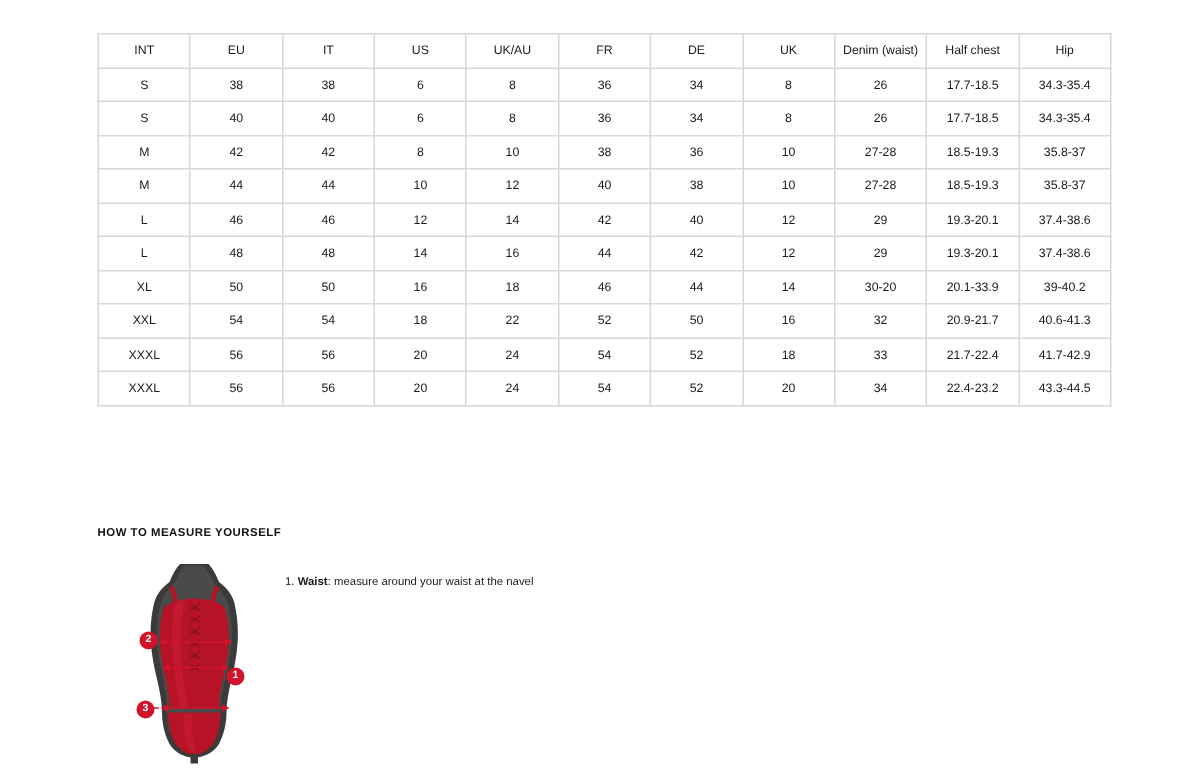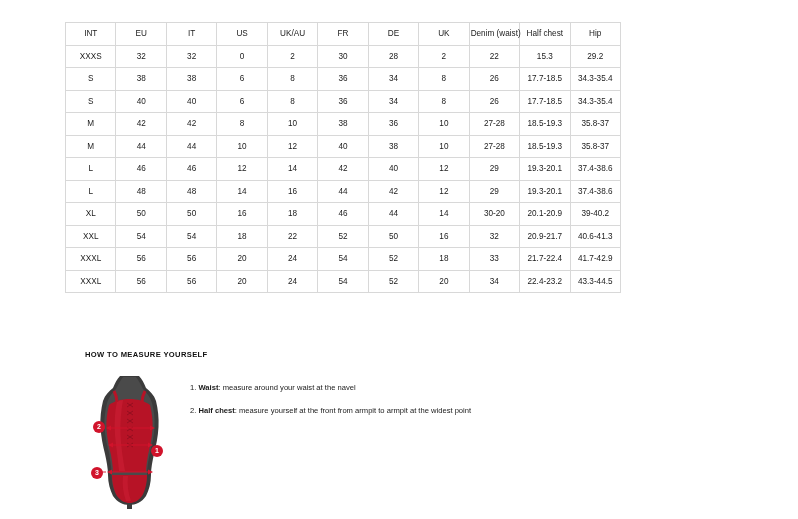--- a/index.html
+++ b/index.html
@@ -24,21 +24,21 @@
 
   
   .table-wrap {
     position: absolute;
     left: 65px;
     top: 22px;
     width: 668px;
   }
   table.size-table {
     border-collapse: collapse;
-    width: 556px;
+    width: 676px;
     table-layout: fixed;
   }
   table.size-table th,
   table.size-table td {
     border: 1px solid #d8d8d8;
     height: 21.5px;
     text-align: center;
     vertical-align: middle;
     font-size: 8.2px;
     color: #1a1a1a;
@@ -56,21 +56,20 @@
     left: 65px;
     top: 350px;
     width: 680px;
   }
   .measure-title {
     font-size: 7.6px;
     font-weight: bold;
     letter-spacing: 0.35px;
     color: #111;
     margin-bottom: 12px;
-    margin-left: 20px;
   }
   .measure-body {
     position: relative;
     display: flex;
     align-items: flex-start;
   }
   .figure-box {
     position: relative;
     width: 125px;
     height: 140px;
@@ -127,33 +126,20 @@
             <th>FR</th>
             <th>DE</th>
             <th>UK</th>
             <th>Denim (waist)</th>
             <th>Half chest</th>
             <th>Hip</th>
           </tr>
       </thead>
       <tbody id="body-rows">
           <tr>
-            <td>XXXS</td>
-            <td>32</td>
-            <td>32</td>
-            <td>0</td>
-            <td>2</td>
-            <td>30</td>
-            <td>28</td>
-            <td>2</td>
-            <td>22</td>
-            <td>15.3</td>
-            <td>29.2</td>
-          </tr>
-          <tr>
             <td>S</td>
             <td>38</td>
             <td>38</td>
             <td>6</td>
             <td>8</td>
             <td>36</td>
             <td>34</td>
             <td>8</td>
             <td>26</td>
             <td>17.7-18.5</td>
@@ -227,21 +213,21 @@
           <tr>
             <td>XL</td>
             <td>50</td>
             <td>50</td>
             <td>16</td>
             <td>18</td>
             <td>46</td>
             <td>44</td>
             <td>14</td>
             <td>30-20</td>
-            <td>20.1-20.9</td>
+            <td>20.1-33.9</td>
             <td>39-40.2</td>
           </tr>
           <tr>
             <td>XXL</td>
             <td>54</td>
             <td>54</td>
             <td>18</td>
             <td>22</td>
             <td>52</td>
             <td>50</td>
@@ -345,18 +331,17 @@
           </g>
         </svg>
 
         <div class="bullet b1">1</div>
         <div class="bullet b2">2</div>
         <div class="bullet b3">3</div>
       </div>
 
       <div class="instructions" id="instr-list">
           <div class="instr-line"><span>1.</span> <b>Waist</b><span>: measure around your waist at the navel</span></div>
-          <div class="instr-line"><span>2.</span> <b>Half chest</b><span>: measure yourself at the front from armpit to armpit at the widest point</span></div>
         </div>
     </div>
   </div>
 
 </div>
 
 </body></html>

